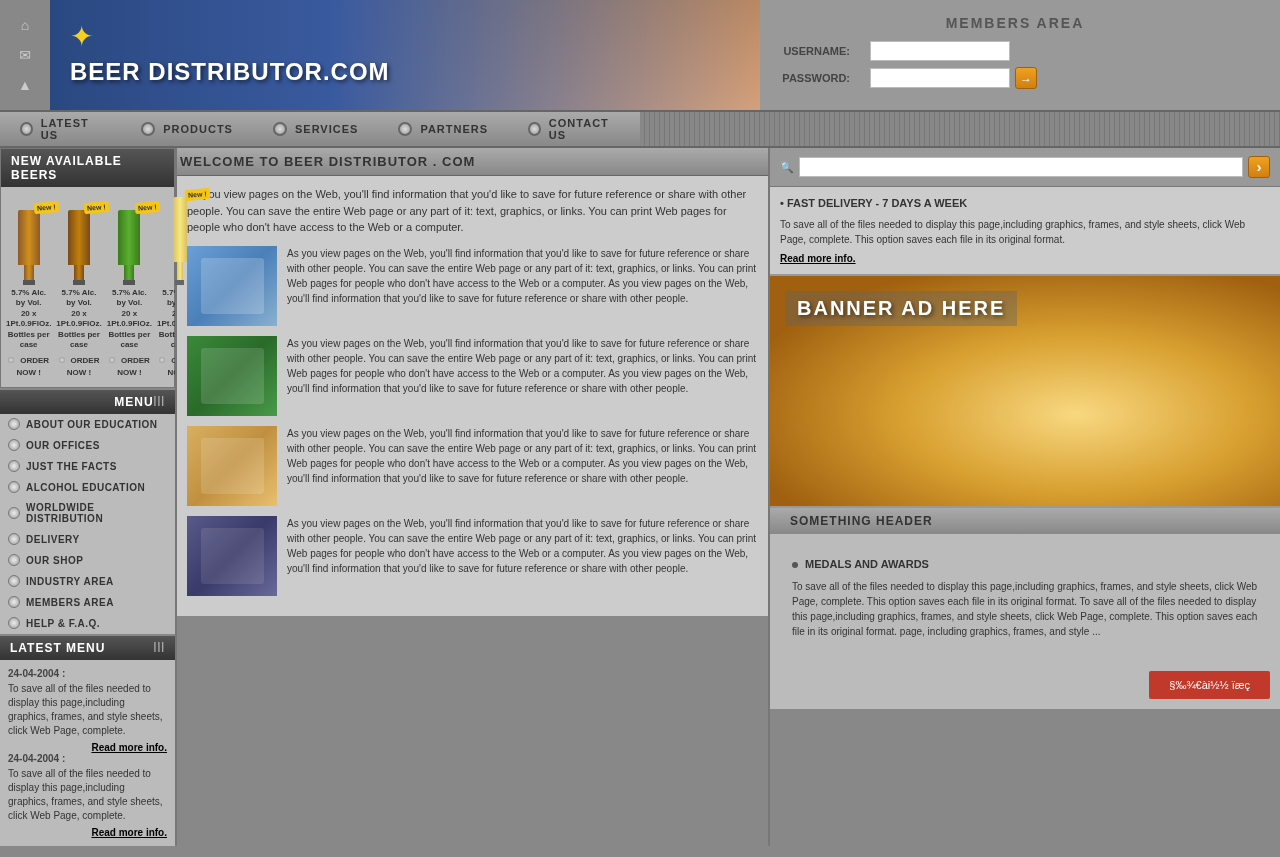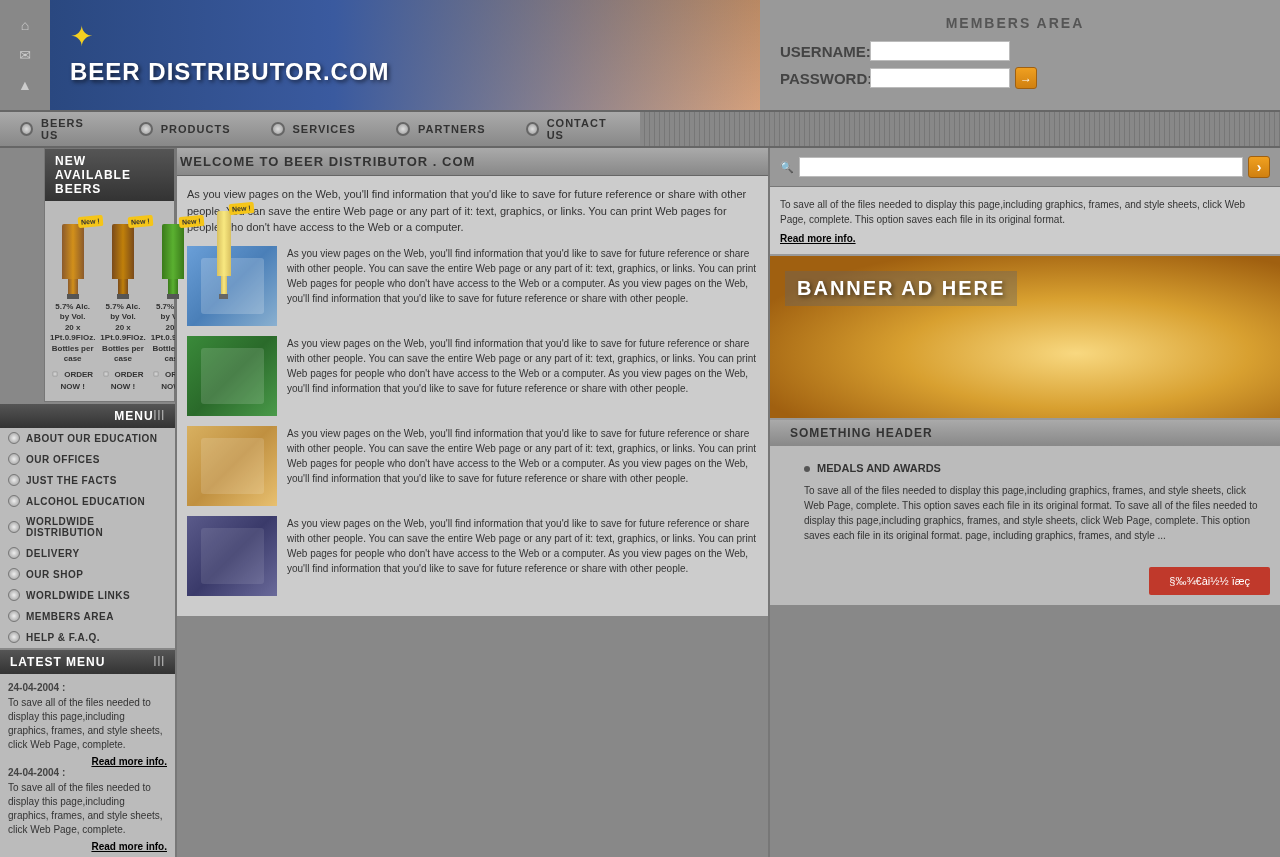--- a/index.html
+++ b/index.html
@@ -7,39 +7,39 @@
     
     
     #top-bar { display: flex; background: #999; height: 110px; }
     #left-icons { width: 50px; background: #888; display: flex; flex-direction: column; align-items: center; justify-content: space-around; padding: 10px 0; }
     #left-icons span { color: #ccc; font-size: 14px; cursor: pointer; }
     #header-banner { flex: 1; background: linear-gradient(135deg, #3a6186, #89216b); display: flex; align-items: center; justify-content: center; overflow: hidden; position: relative; max-width: 710px; }
     #banner-bg { position: absolute; right: 0; top: 0; width: 60%; height: 100%; background: linear-gradient(to bottom, #c8a060, #e8c080); opacity: 0.8; }
     #members-area { width: 510px; background: #999; display: flex; flex-direction: column; align-items: center; justify-content: center; padding: 10px 20px; }
     #members-title { font-size: 14px; font-weight: bold; color: #555; letter-spacing: 2px; margin-bottom: 10px; text-align: center; }
     .member-field { display: flex; align-items: center; margin-bottom: 6px; width: 100%; }
-    .member-label { color: #444; font-weight: bold; font-size: 15px; width: 90px; text-align: right; padding-right: 20px; }
+    .member-label { color: #444; font-weight: bold; font-size: 11px; width: 90px; text-align: right; padding-right: 20px; }
     .member-input { width: 140px; height: 20px; border: 1px solid #bbb; background: white; }
     .go-btn { width: 22px; height: 22px; background: linear-gradient(to bottom, #f0a020, #d08010); border: 1px solid #a06010; border-radius: 3px; cursor: pointer; display: inline-flex; align-items: center; justify-content: center; margin-left: 5px; color: white; font-size: 12px; font-weight: bold; }
 
     
     #nav-bar { background: linear-gradient(to bottom, #aaa, #888); height: 38px; display: flex; align-items: center; border-top: 2px solid #666; border-bottom: 2px solid #666; }
     #nav-bar .nav-items { display: flex; align-items: center; flex: 1; }
     .nav-item { display: flex; align-items: center; padding: 0 20px; cursor: pointer; color: #333; font-size: 11px; font-weight: bold; letter-spacing: 1px; }
     .nav-bullet { width: 14px; height: 14px; background: radial-gradient(circle, #ddd, #999); border-radius: 50%; border: 2px solid #666; margin-right: 8px; display: inline-block; }
     #nav-right { flex: 1; background: repeating-linear-gradient(to right, #888 0px, #888 4px, #777 4px, #777 5px); height: 100%; }
 
     
     #main-layout { display: flex; }
     
     
     #left-col { width: 175px; flex-shrink: 0; }
     
     
-    #new-beers-section { background: #c2410c; border: 1px solid #777; margin-left: 44px; }
+    #new-beers-section { background: #c2410c; border: 1px solid #777; }
     #new-beers-header { background: linear-gradient(to bottom, #555, #333); color: white; font-size: 12px; font-weight: bold; padding: 5px 10px; letter-spacing: 1px; }
     .beer-desc { font-size: 8px; line-height: 1.3; color: #333; font-weight: bold; }
     .bullet-sm { width: 6px; height: 6px; background: radial-gradient(circle, #ddd, #888); border-radius: 50%; display: inline-block; vertical-align: middle; margin-right: 3px; }
 
     
     #menu-section { background: #999; margin-top: 2px; }
     #menu-header { background: linear-gradient(to bottom, #555, #333); color: white; font-size: 12px; font-weight: bold; padding: 5px 10px; letter-spacing: 1px; display: flex; justify-content: flex-end; }
     .menu-handle { color: #aaa; font-size: 10px; }
     .menu-item { display: flex; align-items: center; padding: 4px 8px; border-bottom: 1px solid #bbb; background: #bbb; cursor: pointer; }
     .menu-dot { width: 12px; height: 12px; background: radial-gradient(circle, #eee, #999); border-radius: 50%; border: 1px solid #777; margin-right: 6px; flex-shrink: 0; }
@@ -72,28 +72,28 @@
     #search-input { flex: 1; height: 20px; border: 1px solid #bbb; background: white; padding: 0 5px; }
     #search-go { width: 22px; height: 22px; background: linear-gradient(to bottom, #f0a020, #d08010); border: 1px solid #a06010; border-radius: 3px; cursor: pointer; display: inline-flex; align-items: center; justify-content: center; margin-left: 5px; color: white; font-size: 12px; font-weight: bold; }
 
     
     #delivery-box { background: #ccc; padding: 10px; border-bottom: 2px solid #999; }
     #delivery-title { font-weight: bold; color: #333; font-size: 11px; margin-bottom: 8px; }
     #delivery-text { font-size: 10px; color: #333; line-height: 1.5; }
     #read-more-delivery { color: #000; font-weight: bold; text-decoration: underline; cursor: pointer; display: block; margin-top: 6px; font-size: 10px; }
 
     
-    #banner-ad { background: linear-gradient(to bottom, #c8a060, #e8c070); height: 162px; display: flex; align-items: center; justify-content: center; position: relative; overflow: hidden; }
+    #banner-ad { background: linear-gradient(to bottom, #c8a060, #e8c070); height: 230px; display: flex; align-items: center; justify-content: center; position: relative; overflow: hidden; }
     #banner-ad-text { font-size: 22px; font-weight: bold; color: white; text-shadow: 2px 2px 4px rgba(0,0,0,0.5); letter-spacing: 2px; z-index: 2; position: absolute; top: 15px; left: 15px; background: rgba(0,0,0,0.3); padding: 8px 15px; }
     #banner-ad-bg { position: absolute; width: 100%; height: 100%; background: radial-gradient(ellipse at center, #e8d090 0%, #c89040 50%, #a07020 100%); }
 
     
     #something-section { background: #bbb; border-top: 2px solid #999; }
     #something-header-bar { background: linear-gradient(to bottom, #aaa, #888); padding: 6px 20px; font-size: 12px; font-weight: bold; color: #333; letter-spacing: 1px; }
-    #medals-content { padding: 14px; font-size: 10px; color: #333; line-height: 1.5; margin-left: 20px; }
+    #medals-content { padding: 22px; font-size: 10px; color: #333; line-height: 1.5; }
     #medals-title { font-weight: bold; font-size: 11px; margin-bottom: 6px; }
     .medals-bullet { display: inline-block; width: 6px; height: 6px; background: #555; border-radius: 50%; margin-right: 4px; }
 
     #full-layout { display: flex; flex-direction: column; min-height: 857px; }
     #beer-list-row { display: flex; gap: 5px; padding: 10px 5px; background: #bbb; align-items: flex-end; }
     .beer-col { flex: 1; text-align: center; }
   </style>
 </head>
 <body>
 
@@ -124,21 +124,21 @@
         <input class="member-input" type="password" style="">
         <div class="go-btn">→</div>
       </div>
     </div>
   </div>
 
   <div id="nav-bar">
     <div class="nav-items">
       <div class="nav-item">
         <span class="nav-bullet"></span>
-        <span>BEERS US</span>
+        <span>LATEST US</span>
       </div>
       <div class="nav-item">
         <span class="nav-bullet"></span>
         <span>PRODUCTS</span>
       </div>
       <div class="nav-item">
         <span class="nav-bullet"></span>
         <span>SERVICES</span>
       </div>
       <div class="nav-item">
@@ -248,21 +248,21 @@
         <div class="menu-item">
           <div class="menu-dot"></div>
           <span>DELIVERY</span>
         </div>
         <div class="menu-item">
           <div class="menu-dot"></div>
           <span>OUR SHOP</span>
         </div>
         <div class="menu-item">
           <div class="menu-dot"></div>
-          <span>WORLDWIDE LINKS</span>
+          <span>INDUSTRY AREA</span>
         </div>
         <div class="menu-item">
           <div class="menu-dot"></div>
           <span>MEMBERS AREA</span>
         </div>
         <div class="menu-item">
           <div class="menu-dot"></div>
           <span>HELP &amp; F.A.Q.</span>
         </div>
       </div>
@@ -326,20 +326,21 @@
 
     <div id="right-col">
 
       <div id="search-bar">
         <span id="search-icon-span" style="color:#555;margin-right:5px;">🔍</span>
         <input id="search-input" type="text" style="flex: 1 1 0%; height: 20px; border: 1px solid rgb(187, 187, 187); background: white; padding: 0px 5px;">
         <div id="search-go" style="width:22px;height:22px;background:linear-gradient(to bottom,#f0a020,#d08010);border:1px solid #a06010;border-radius:3px;cursor:pointer;display:inline-flex;align-items:center;justify-content:center;margin-left:5px;color:white;font-size:14px;font-weight:bold;">›</div>
       </div>
 
       <div id="delivery-box">
+        <div id="delivery-title">• FAST DELIVERY - 7 DAYS A WEEK</div>
         <div id="delivery-text">To save all of the files needed to display this page,including graphics, frames, and style sheets, click Web Page, complete. This option saves each file in its original format.</div>
         <a id="read-more-delivery">Read more info.</a>
       </div>
 
       <div id="banner-ad">
         <div id="banner-ad-bg" style="position:absolute;width:100%;height:100%;background:radial-gradient(ellipse at 60% 60%,#f8d880 0%,#d8a030 40%,#a06010 80%);"></div>
         <div id="banner-ad-text" style="position:absolute;top:15px;left:15px;font-size:20px;font-weight:bold;color:white;text-shadow:2px 2px 4px rgba(0,0,0,0.5);letter-spacing:2px;background:rgba(100,100,100,0.4);padding:6px 12px;z-index:2;">BANNER AD HERE</div>
       </div>
 
       <div id="something-section">

